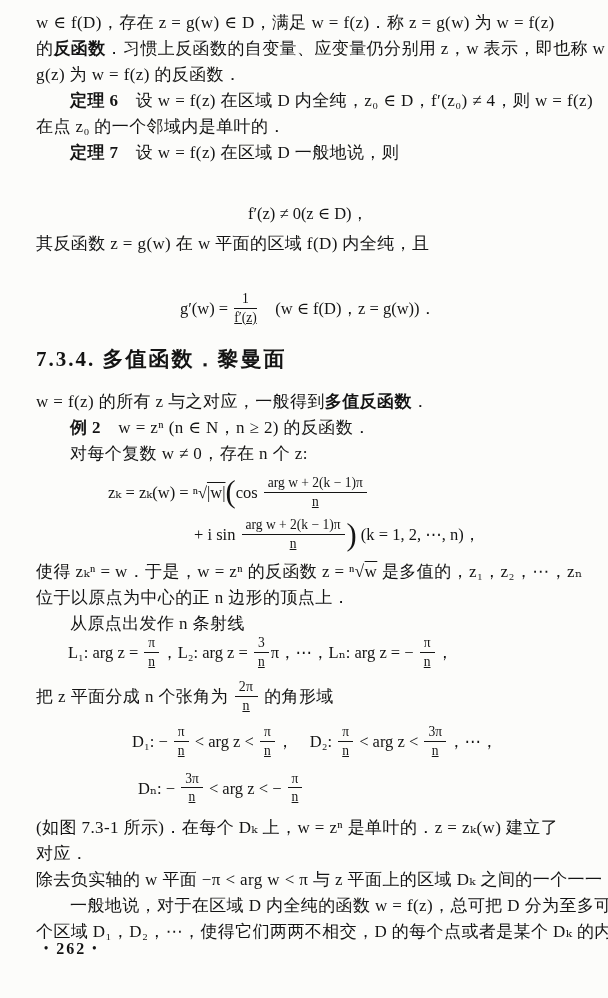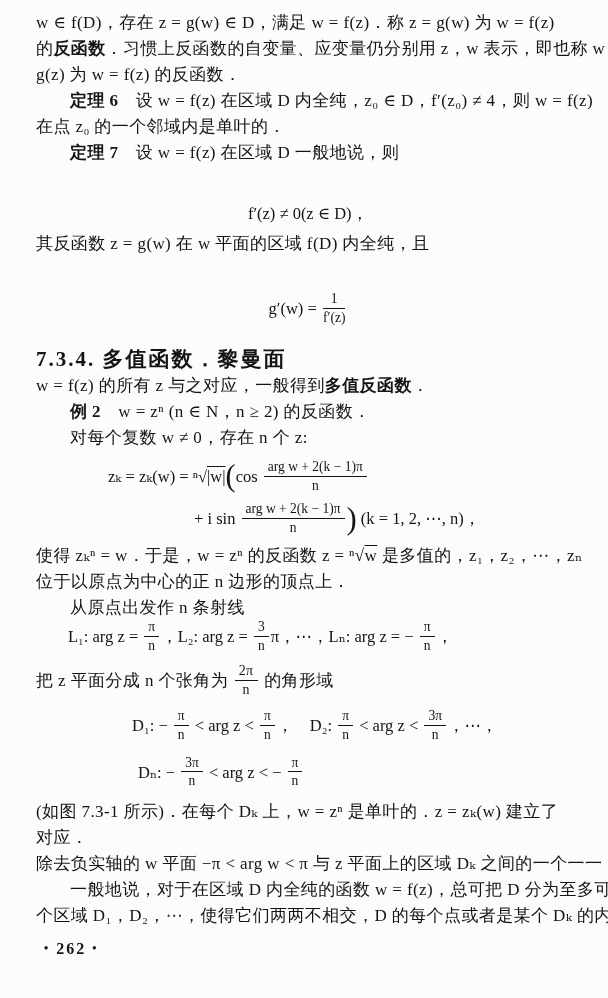--- a/index.html
+++ b/index.html
@@ -14,35 +14,35 @@
   .line {
     font-size:17px; line-height:26px;
     letter-spacing:0.4px;
     white-space:nowrap;
   }
   .indent { padding-left:34px; }
   .b { font-weight:bold; }
   .heading {
     font-size:21px; font-weight:600;
     letter-spacing:2px;
-    margin:18px 0 0 0;
+    margin:18px 0 16px 0;
     white-space:nowrap;
   }
   .display {
     font-size:16.5px; line-height:24px;
     margin:5px 0; white-space:nowrap;
   }
   .center { text-align:center;margin-top:36px; }
   .frac {
     display:inline-block; vertical-align:middle;
     text-align:center; font-size:0.82em; line-height:1.15;
     margin:0 2px; position:relative; top:-2px;
   }
   .frac .num { display:block; border-bottom:1.2px solid #141414; padding:0 4px 1px 4px; }
-  .frac .den { display:block; padding-top:1px; }
+  .frac .den { display:block; padding-top:1px;text-decoration:underline; }
   .bigparen {
     display:inline-block; font-size:1.85em; font-weight:400;
     vertical-align:middle; line-height:0.9; position:relative; top:-1px;
   }
   .radicand { text-decoration:overline; }
   .zk1 { margin:10px 0 0 72px; }
   .zk2 { margin:8px 0 6px 158px; }
   .rays { margin:0 0 10px 32px; }
   .sector-intro { margin:6px 0; }
   .d12 { margin:10px 0 0 96px; }
@@ -61,21 +61,21 @@
   <div class="line">w ∈ f(D)，存在 z = g(w) ∈ D，满足 w = f(z)．称 z = g(w) 为 w = f(z)</div>
   <div class="line"><span>的</span><span class="b">反函数</span><span>．习惯上反函数的自变量、应变量仍分别用 z，w 表示，即也称 w =</span></div>
   <div class="line">g(z) 为 w = f(z) 的反函数．</div>
 
   <div class="line indent"><span class="b">定理 6</span><span>　设 w = f(z) 在区域 D 内全纯，z₀ ∈ D，f′(z₀) ≠ 4，则 w = f(z)</span></div>
   <div class="line">在点 z₀ 的一个邻域内是单叶的．</div>
 
   <div class="line indent"><span class="b">定理 7</span><span>　设 w = f(z) 在区域 D 一般地说，则</span></div>
   <div class="display center">f′(z) ≠ 0(z ∈ D)，</div>
   <div class="line">其反函数 z = g(w) 在 w 平面的区域 f(D) 内全纯，且</div>
-  <div class="display center"><span>g′(w) = </span><span class="frac"><span class="num">1</span><span class="den">f′(z)</span></span></div>
+  <div class="display center"><span>g′(w) = </span><span class="frac"><span class="num">1</span><span class="den">f′(z)</span></span><span>　(w ∈ f(D)，z = g(w))．</span></div>
 
   <div class="heading">7.3.4. 多值函数．黎曼面</div>
 
   <div class="line"><span>w = f(z) 的所有 z 与之对应，一般得到</span><span class="b">多值反函数</span><span>．</span></div>
 
   <div class="line indent"><span class="b">例 2</span><span>　w = zⁿ (n ∈ N，n ≥ 2) 的反函数．</span></div>
   <div class="line indent">对每个复数 w ≠ 0，存在 n 个 z:</div>
 
   <div class="display zk1"><span>zₖ = zₖ(w) = ⁿ√</span><span class="radicand">|w|</span><span class="bigparen">(</span><span>cos </span><span class="frac"><span class="num">arg w + 2(k − 1)π</span><span class="den">n</span></span></div>
   <div class="display zk2"><span>+ i sin </span><span class="frac"><span class="num">arg w + 2(k − 1)π</span><span class="den">n</span></span><span class="bigparen">)</span><span> (k = 1, 2, ⋯, n)，</span></div>

